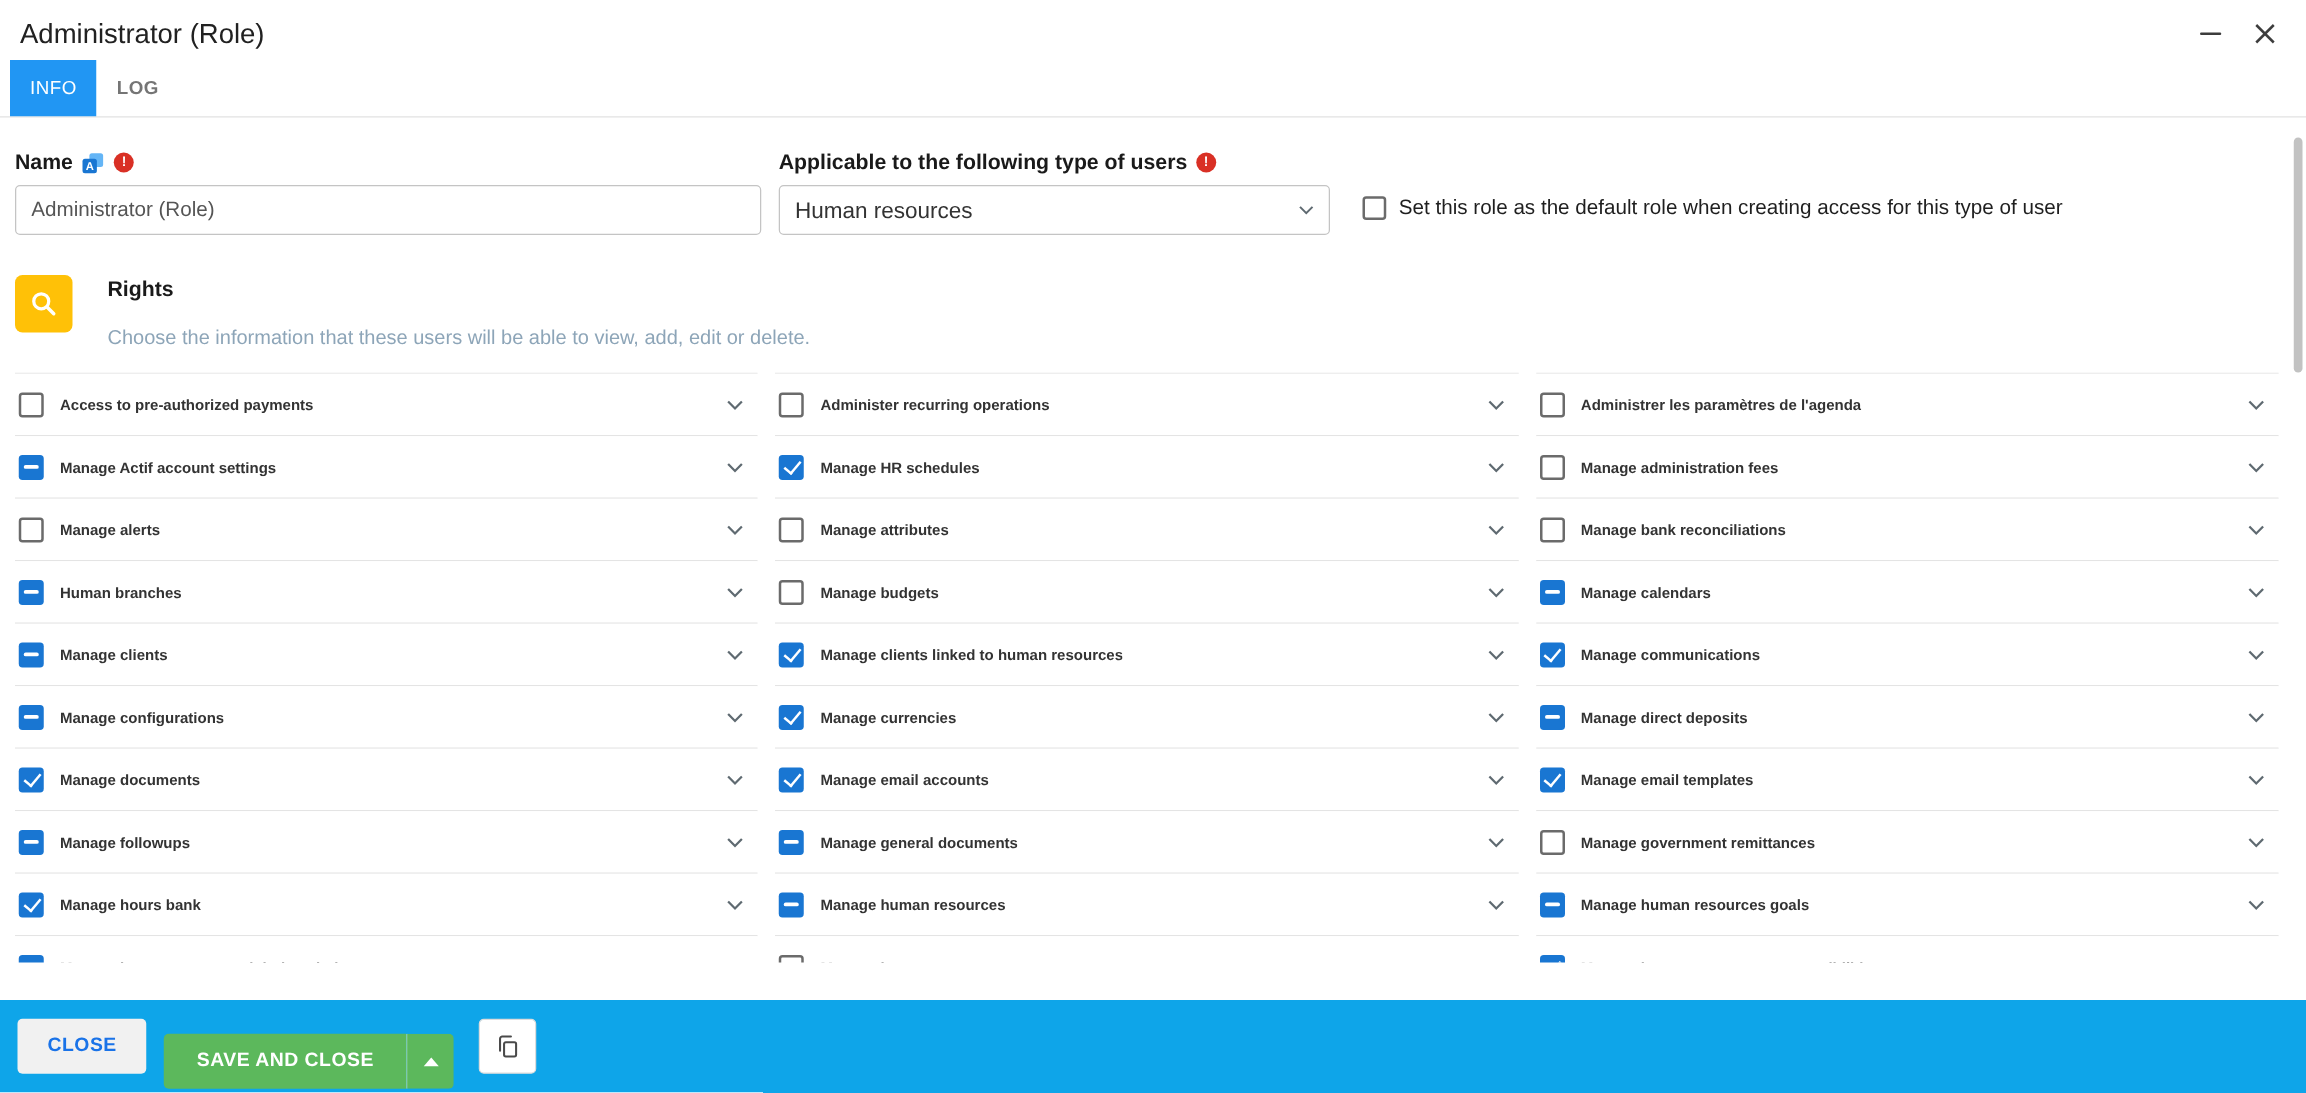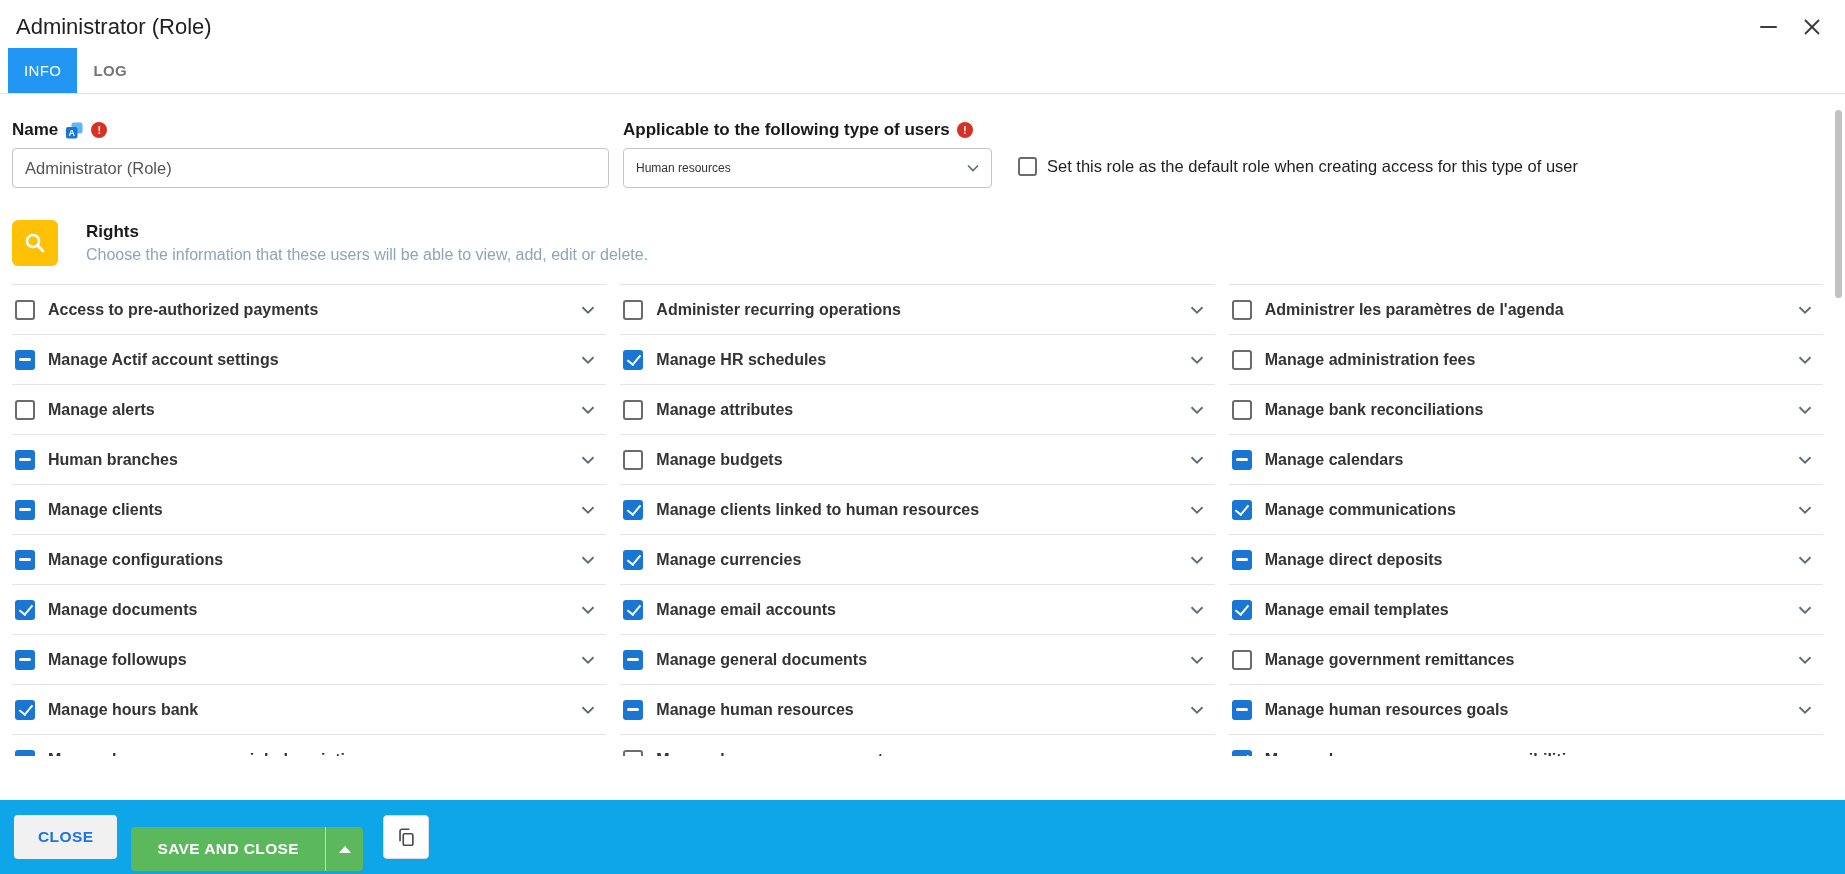--- a/index.html
+++ b/index.html
@@ -70,25 +70,25 @@
     width: 597px; height: 40px;
     border: 1px solid #c4c4c4; border-radius: 4px;
     padding: 0 12px;
     font-family: "Liberation Sans", sans-serif;
     font-size: 16.5px; color: #555555;
     background: #fff;
     outline: none;
   }
   .group-type { margin-left: 14px; }
   .fake-select {
-    width: 369px; height: 40px;
+    width: 441px; height: 40px;
     border: 1px solid #c4c4c4; border-radius: 4px;
     display: flex; align-items: center; justify-content: space-between;
     padding: 0 8px 0 12px;
-    font-size: 12px; color: #333;
+    font-size: 18px; color: #333;
     cursor: pointer; background: #fff;
   }
   .chev { stroke: #5f6a71; stroke-width: 2; fill: none; }
   .default-role {
     display: flex; align-items: center;
     margin-left: 26px; margin-top: 37px; 
     gap: 10px;
   }
   .plain-checkbox {
     width: 19px; height: 19px;
@@ -103,21 +103,21 @@
     margin: 32px 22px 0 12px;
   }
   .rights-search-btn {
     width: 46px; height: 46px;
     background: #ffc107; border-radius: 6px;
     display: flex; align-items: center; justify-content: center;
     cursor: pointer; flex: 0 0 auto;
   }
   .rights-texts { margin-left: 28px; padding-top: 2px; }
   .rights-title { font-size: 17px; font-weight: 700; color: #1a1a1a; }
-  .rights-subtitle { font-size: 16px; color: #8da5b8; margin-top: 4px; }
+  .rights-subtitle { font-size: 16px; color: #8da5b8; margin-top: 20px; }
 
   
   .rights-grid {
     margin: 18px 22px 0 12px;
     display: grid;
     grid-template-columns: repeat(3, 1fr);
     column-gap: 14px;
     height: 472px;
     overflow: hidden;
   }
@@ -125,21 +125,21 @@
   .right-row {
     display: flex; align-items: center;
     height: 50px;
     border-bottom: 1px solid #e4e4e4;
     gap: 13px;
     padding: 0 2px 0 3px;
     cursor: pointer;
     background: #fff;
   }
   .right-label {
-    font-size: 16px; font-weight: 700; color: #333333;
+    font-size: 12px; font-weight: 700; color: #333333;
     white-space: nowrap; overflow: hidden;
   }
   .right-row .chev { margin-left: auto; margin-right: 5px; flex: 0 0 auto; }
 
   .cb {
     position: relative;
     width: 20px; height: 20px;
     border-radius: 3px;
     flex: 0 0 auto;
   }

